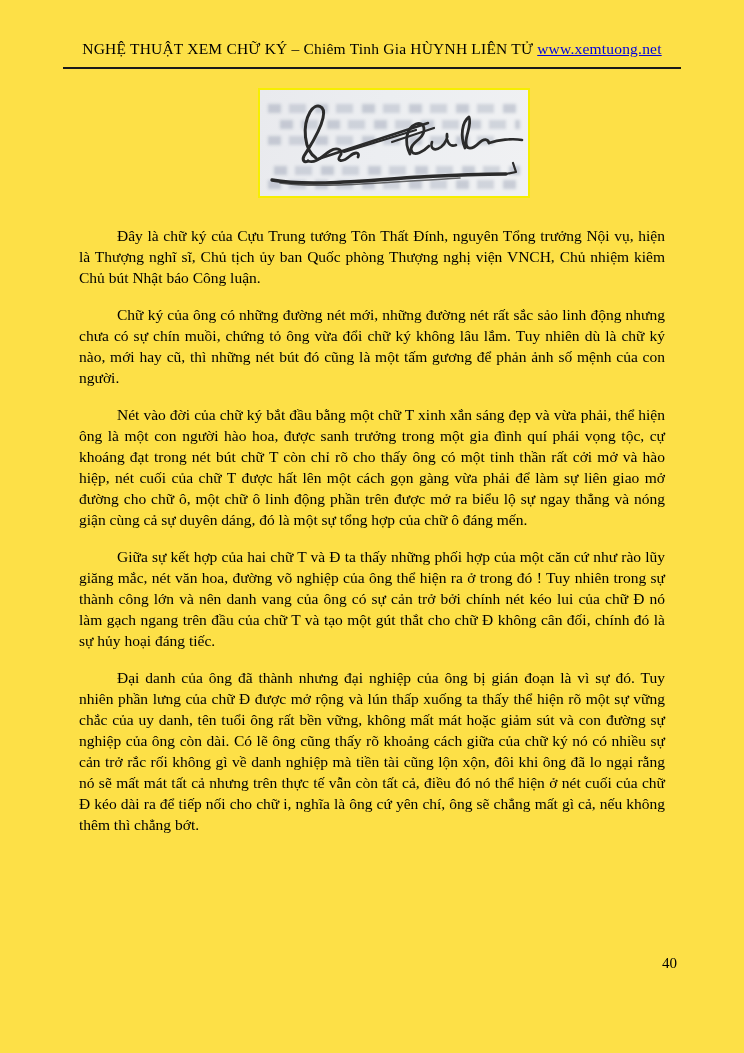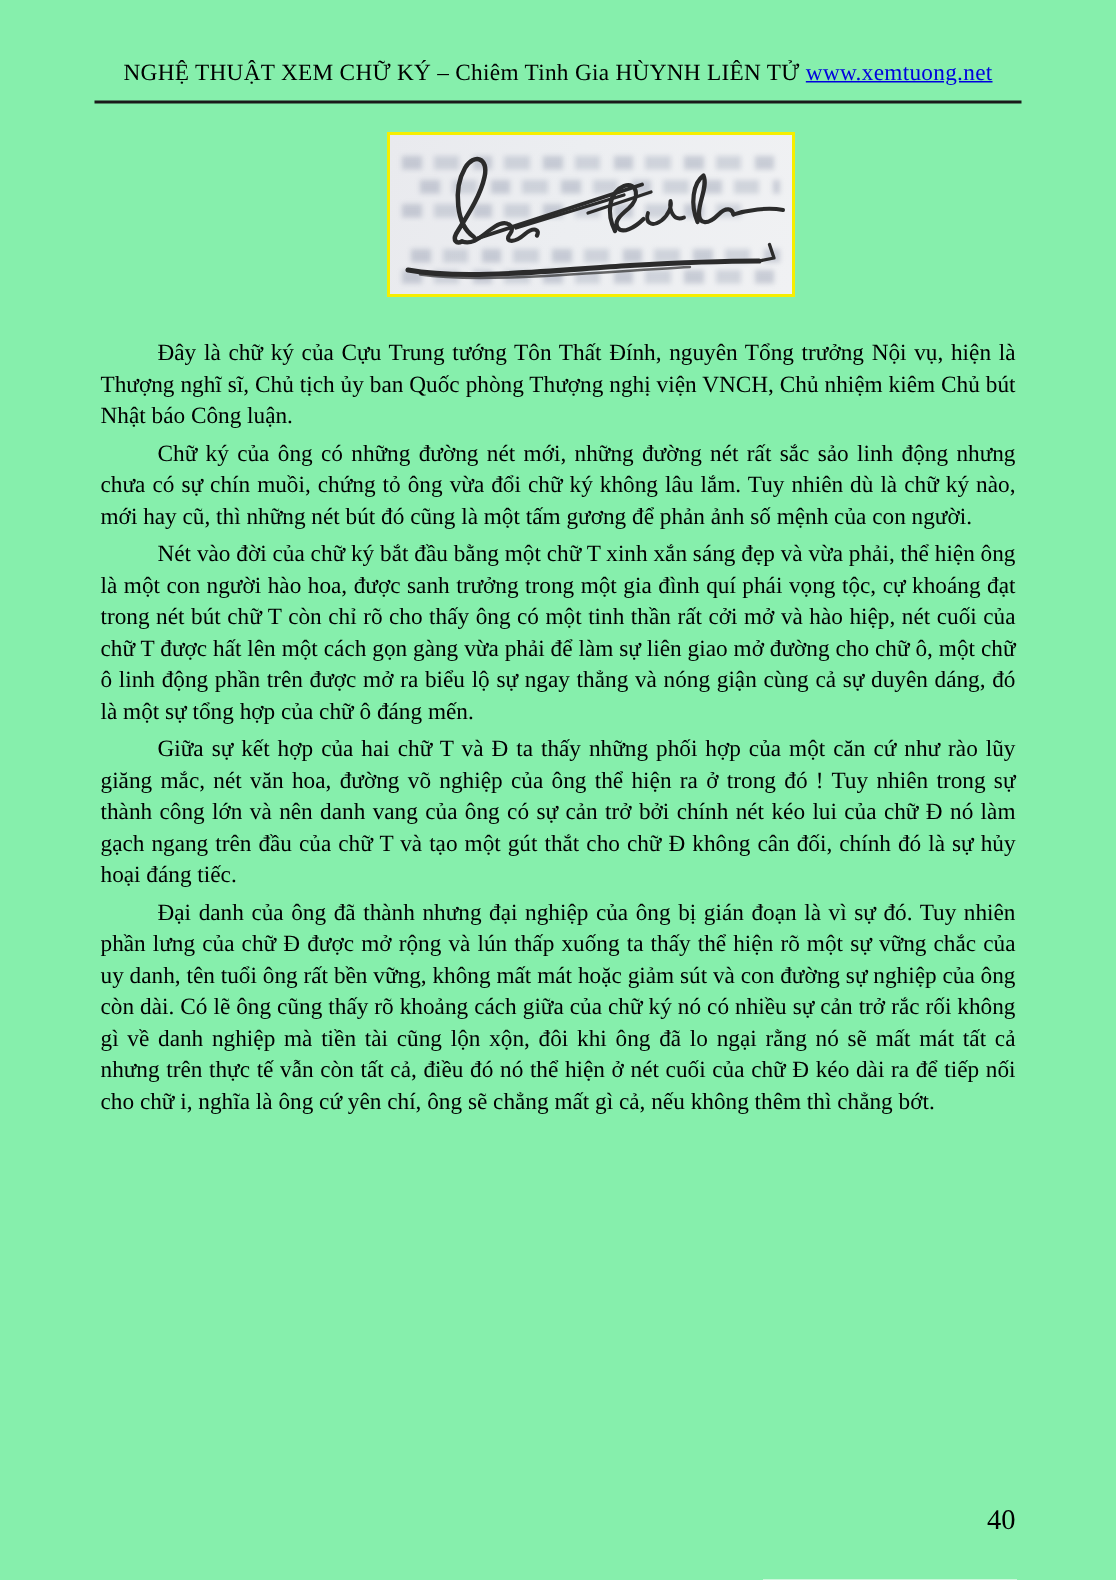--- a/index.html
+++ b/index.html
@@ -1,19 +1,19 @@
 <!DOCTYPE html>
 <html><head>
 <meta charset="utf-8">
 <style>
   html,body{margin:0;padding:0;background:#ffffff;}
   .page{
     position:relative;
     width:744px;height:1053px;
-    background:#86efac;
+    background:#fde047;
     font-family:"Liberation Serif", serif;
     color:#000;
     overflow:hidden;
   }
   .header{
     padding-top:40px;
     text-align:center;
     font-size:15.5px;
     letter-spacing:.2px;
     white-space:nowrap;
@@ -54,25 +54,25 @@
   .ghost.g3{top:46px;right:30px;}
   .ghost.g4{top:76px;left:14px;}
   .ghost.g5{top:90px;}
   .sig-svg{position:absolute;left:0;top:0;width:100%;height:100%;}
   .body{
     margin:27px 63px 0 63px;
     font-size:15.5px;
     line-height:21px;
     text-align:justify;
   }
-  .body p{margin:4px;text-indent:38px;}
+  .body p{margin:16px;text-indent:38px;}
   .page-number{
     position:absolute;
-    top:1003px;right:67px;
-    font-size:19px;
+    top:955px;right:67px;
+    font-size:15px;
   }
 </style>
 </head>
 <body>
 
 <div class="page">
 
   <div class="header">
     <span>NGHỆ THUẬT XEM CHỮ KÝ – Chiêm Tinh Gia HÙYNH LIÊN TỬ</span>
     <span> </span>

